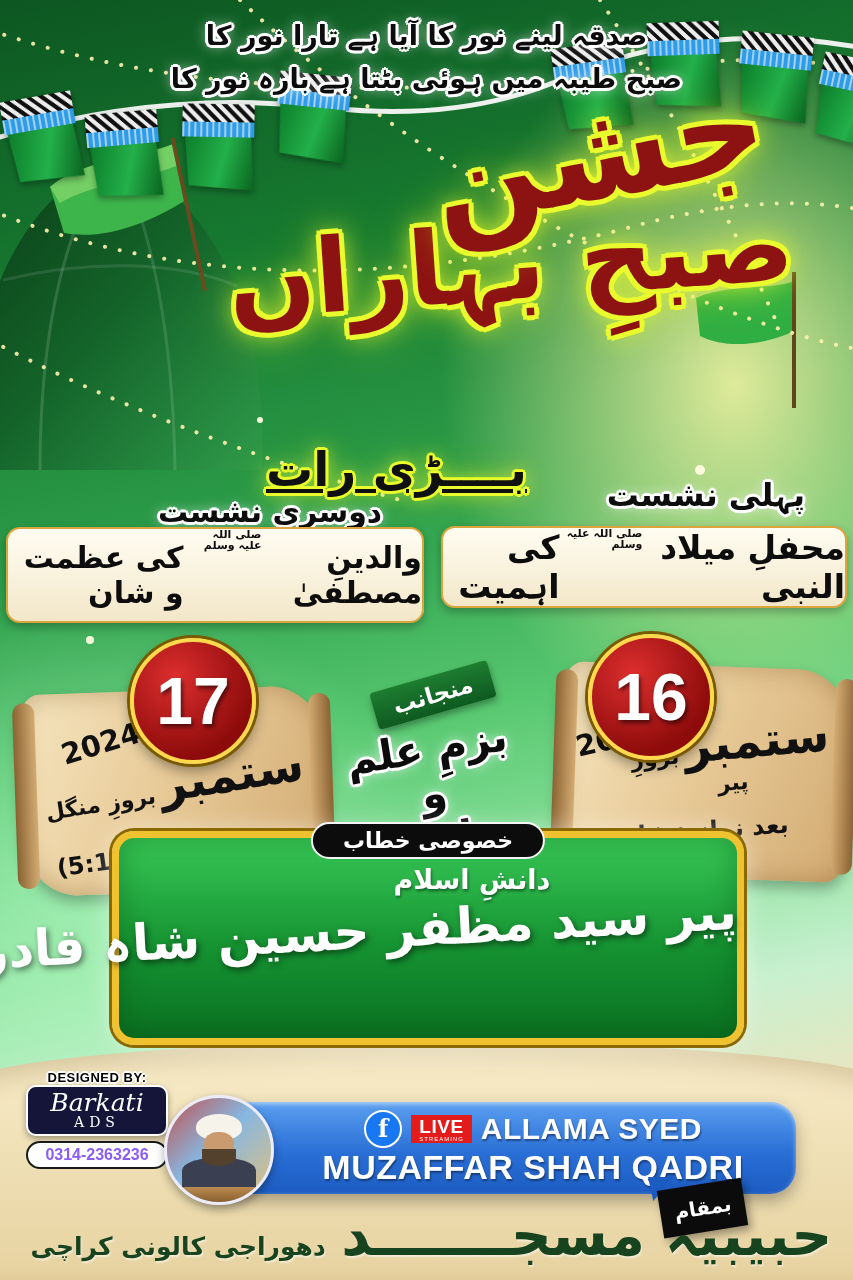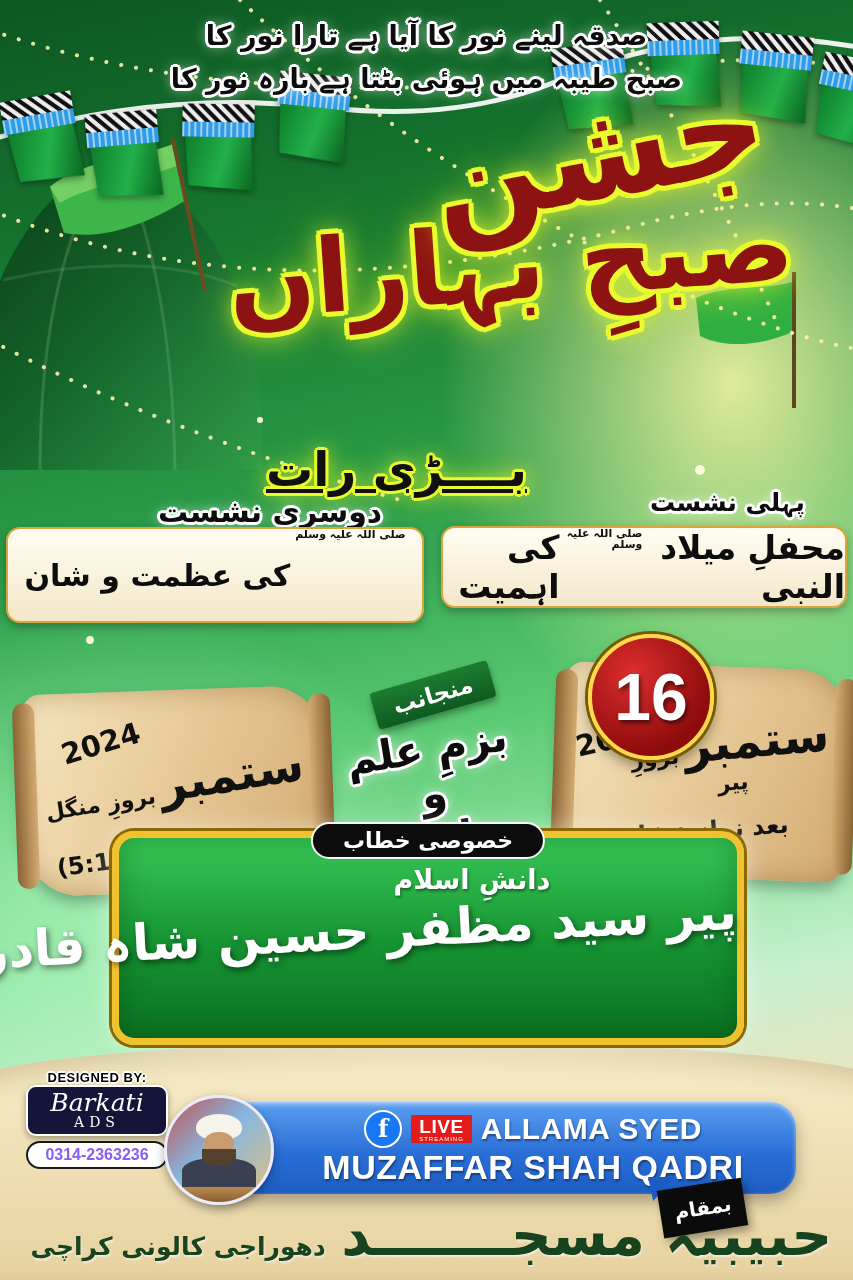--- a/index.html
+++ b/index.html
@@ -24,21 +24,21 @@
     color:#0c0c0c;font-weight:bold;font-size:27px;line-height:1.6;}
   .title{position:absolute;top:108px;right:26px;width:640px;direction:rtl;text-align:center;
     color:#8d1212;font-weight:bold;transform:rotate(-4deg);}
   .title .t1{font-size:128px;line-height:1;text-align:right;padding-right:56px;transform:rotate(-7deg);
     text-shadow:-5px 0 0 #e9fb2d,5px 0 0 #e9fb2d,0 -5px 0 #e9fb2d,0 5px 0 #e9fb2d,-4px -4px 0 #e9fb2d,4px -4px 0 #e9fb2d,-4px 4px 0 #e9fb2d,4px 4px 0 #e9fb2d,0 0 24px rgba(233,251,45,.95),0 0 48px rgba(233,251,45,.65);}
   .title .t2{font-size:102px;line-height:1.05;margin-top:-26px;
     text-shadow:-5px 0 0 #e9fb2d,5px 0 0 #e9fb2d,0 -5px 0 #e9fb2d,0 5px 0 #e9fb2d,-4px -4px 0 #e9fb2d,4px -4px 0 #e9fb2d,-4px 4px 0 #e9fb2d,4px 4px 0 #e9fb2d,0 0 24px rgba(233,251,45,.95),0 0 48px rgba(233,251,45,.65);}
   .subtitle{position:absolute;top:442px;left:0;right:60px;text-align:center;direction:rtl;
     font-size:47px;font-weight:bold;color:#101010;text-decoration:underline;}
   .sess-h{position:absolute;direction:rtl;font-weight:bold;color:#0d0d0d;}
-  .sh-r{top:476px;right:48px;font-size:25px;margin-top:12px;}
+  .sh-r{top:476px;right:48px;font-size:32px;}
   .sh-l{top:494px;left:158px;font-size:30px;}
   .box{position:absolute;background:linear-gradient(180deg,#fffdf2,#f3e7c9);border:2px solid #dba43d;
     border-radius:14px;box-shadow:0 4px 10px rgba(0,0,0,.28);direction:rtl;display:flex;
     align-items:center;justify-content:center;color:#0d0d0d;font-weight:bold;gap:5px;}
   .box-r{top:526px;right:6px;width:402px;height:78px;font-size:33px;}
   .box-l{top:527px;left:6px;width:414px;height:92px;font-size:30px;}
   .salut{font-size:11px;line-height:1;align-self:flex-start;}
   .scroll{position:absolute;background:linear-gradient(115deg,#f6e6c0 0%,#e8cb99 45%,#d2aa71 100%);
     border-radius:22px 56px 22px 56px / 34px 64px 34px 64px;
     box-shadow:inset 0 0 26px rgba(122,82,30,.38),0 7px 14px rgba(0,0,0,.28);}
@@ -231,20 +231,21 @@
 
   <div class="sess-h sh-r ow">پہلی نشست</div>
   <div class="box box-r">
     <span>محفلِ میلاد النبی</span>
     <span class="salut">صلی اللہ علیہ وسلم</span>
     <span>کی اہمیت</span>
   </div>
 
   <div class="sess-h sh-l ow">دوسری نشست</div>
   <div class="box box-l">
+    <span>والدینِ مصطفیٰ</span>
     <span class="salut">صلی اللہ علیہ وسلم</span>
     <span>کی عظمت و شان</span>
   </div>
 
   <div class="scroll scroll-r">
     <div class="yr">2024</div>
     <div class="mline">
       <span class="mon">ستمبر</span>
       <span class="wk">بروزِ پیر</span>
     </div>
@@ -253,20 +254,21 @@
   <div class="day d16">16</div>
 
   <div class="scroll scroll-l">
     <div class="yr">2024</div>
     <div class="mline">
       <span class="mon">ستمبر</span>
       <span class="wk">بروزِ منگل</span>
     </div>
     <div class="tline">بعد اذانِ فجر (5:15)</div>
   </div>
+  <div class="day d17">17</div>
 
   <div class="ribbon">منجانب</div>
   <div class="orgname ow">
     <div>بزمِ علم و</div>
     <div>دانش</div>
   </div>
 
   <div class="sand"></div>
 
   <div class="kh">

